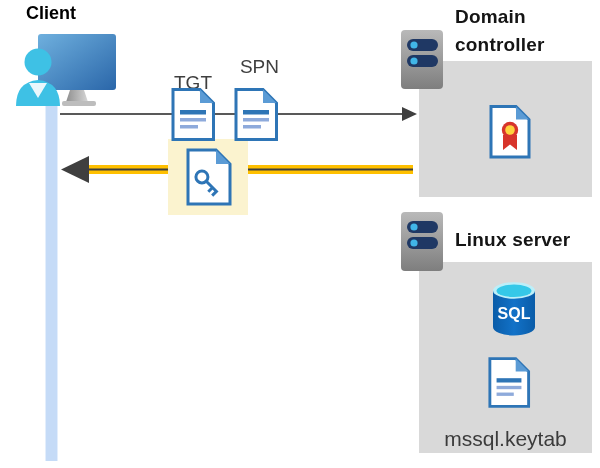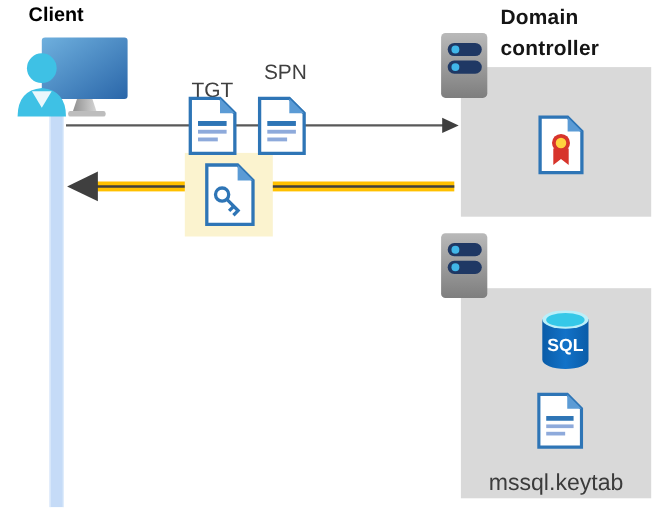--- a/index.html
+++ b/index.html
@@ -176,20 +176,21 @@
   </svg>
 
   <svg class="abs icon" style="left:399px; top:211px;" width="46" height="61" viewBox="0 0 46 61">
     <rect x="2" y="1" width="42" height="59" rx="4" fill="url(#srvGrad)"></rect>
     <rect x="8" y="10" width="31" height="12" rx="6" fill="#1F3864"></rect>
     <circle cx="15" cy="16" r="3.6" fill="#41B6E8"></circle>
     <rect x="8" y="26" width="31" height="12" rx="6" fill="#1F3864"></rect>
     <circle cx="15" cy="32" r="3.6" fill="#41B6E8"></circle>
   </svg>
 
+  <div class="abs heading linux-label">Linux server</div>
 
   <svg class="abs icon" style="left:489px; top:281px;" width="50" height="57" viewBox="0 0 50 57">
     <path d="M4 9 V46 A21 8.5 0 0 0 46 46 V9 Z" fill="url(#sqlGrad)"></path>
     <ellipse cx="25" cy="9.5" rx="21" ry="8.3" fill="#BCEFF9"></ellipse>
     <ellipse cx="25" cy="9.8" rx="17.5" ry="6.2" fill="#35C8E8"></ellipse>
     <text x="25" y="38" text-anchor="middle" font-size="16" font-weight="bold" font-family="Liberation Sans, DejaVu Sans, sans-serif" fill="#ffffff">SQL</text>
   </svg>
 
   <svg class="abs icon" style="left:487px; top:356px;" width="44" height="53" viewBox="0 0 46 55">
     <path d="M3 2.5 H30 L43.5 16 V52.5 H3 Z" fill="#ffffff" stroke="#2E75B6" stroke-width="3"></path>

